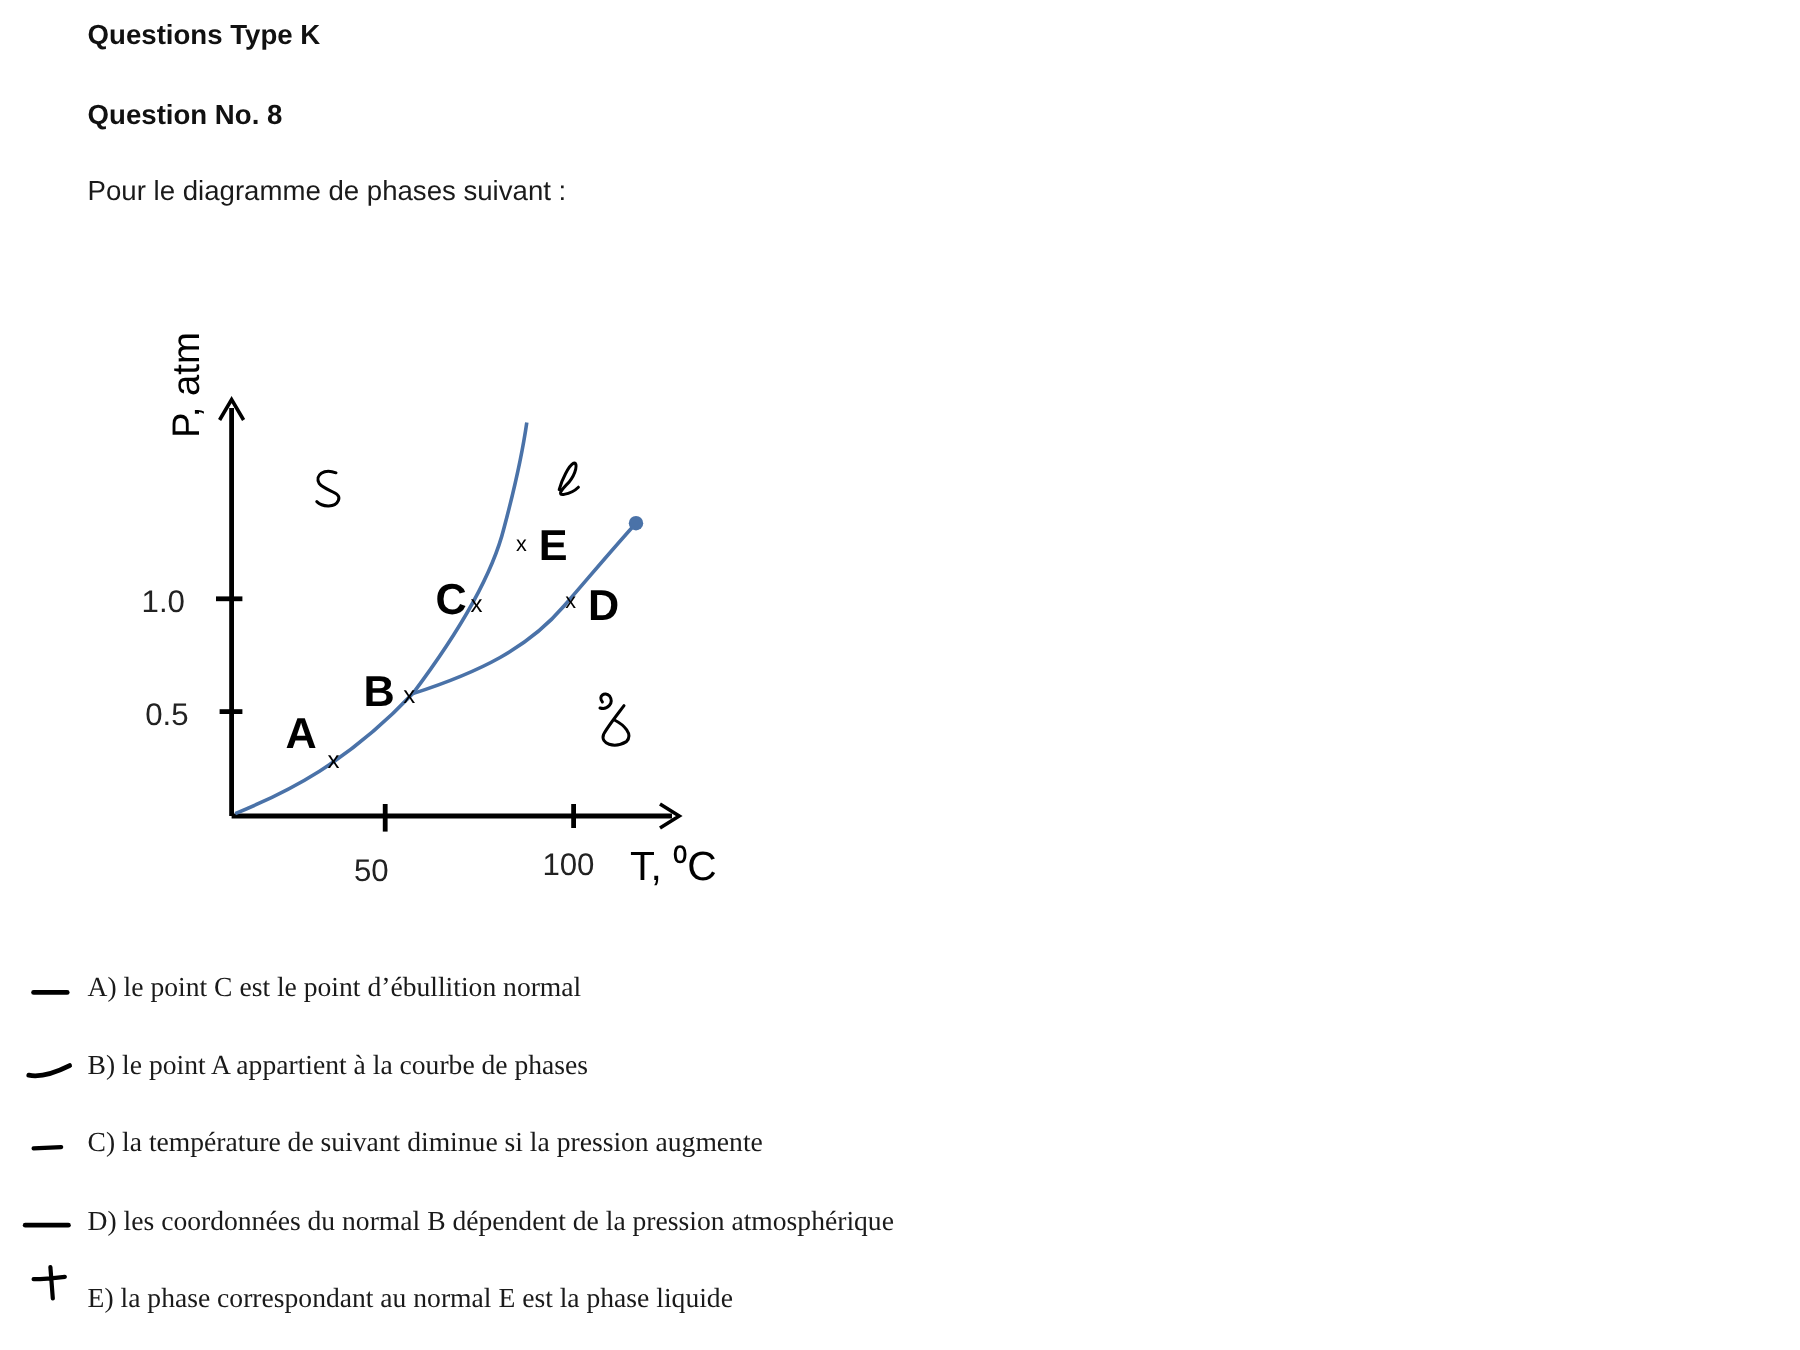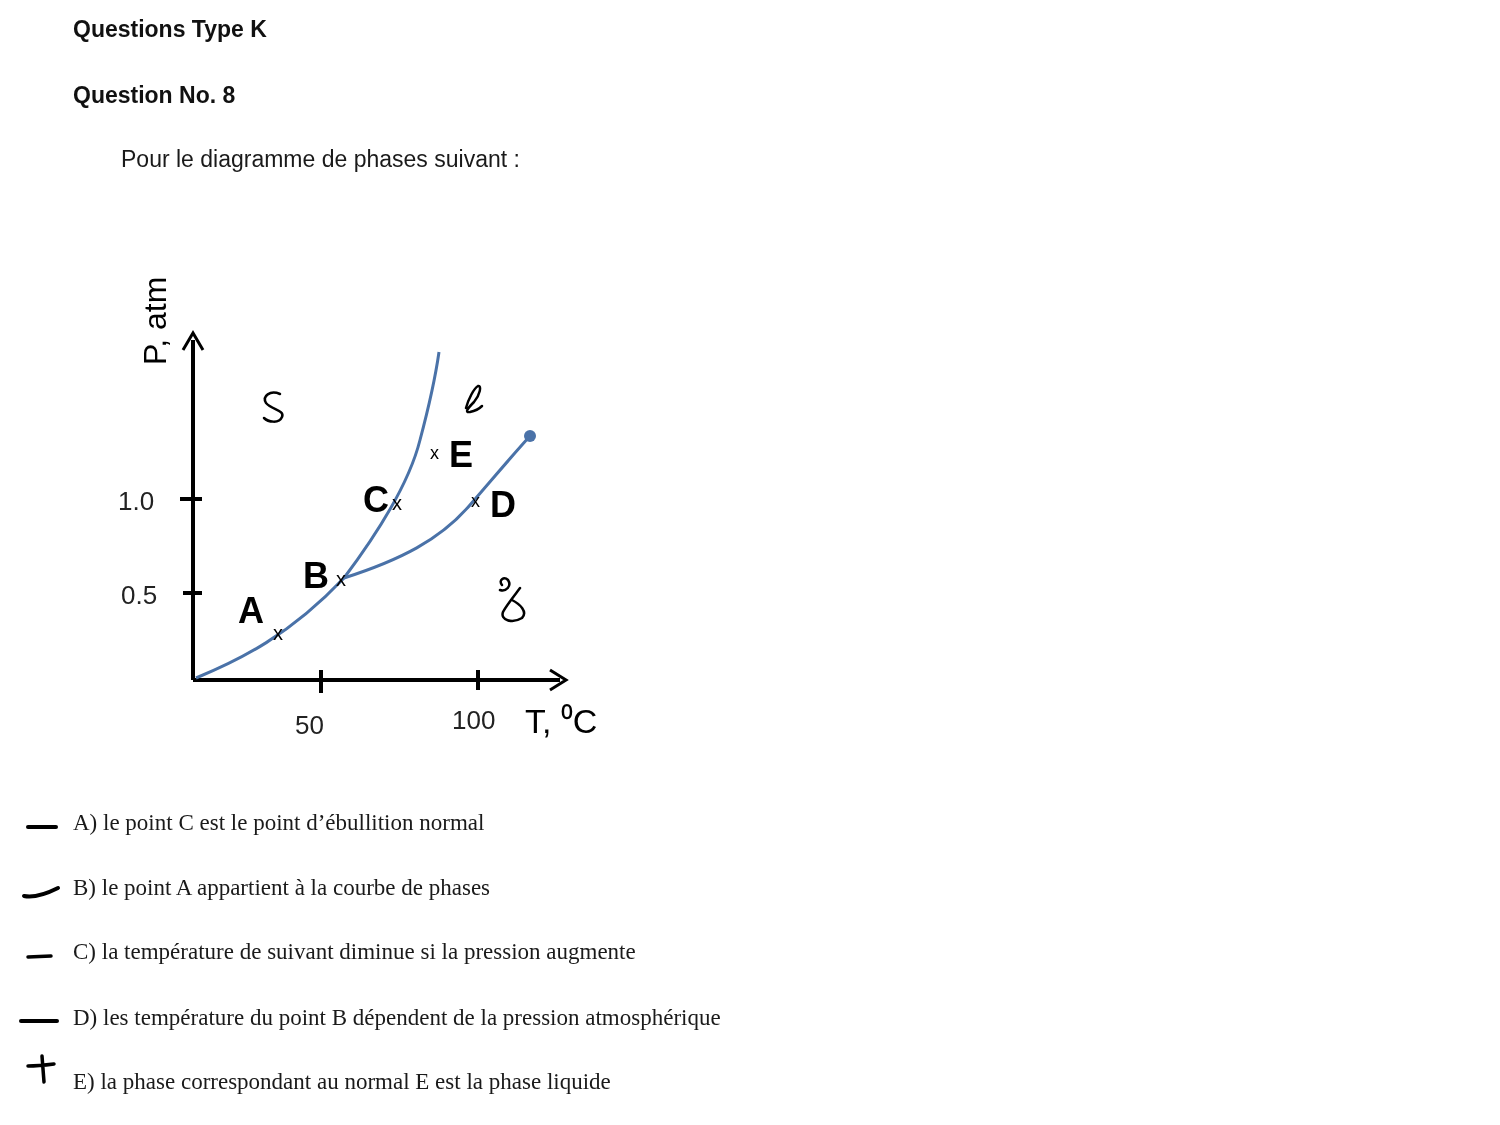--- a/index.html
+++ b/index.html
@@ -1,19 +1,19 @@
 <!DOCTYPE html>
 <html><head>
 <meta charset="utf-8">
 <style>
   html, body { margin:0; padding:0; background:#ffffff; }
   body { width:1500px; height:1125px; position:relative; overflow:hidden;
          font-family:"Liberation Sans", sans-serif; color:#111; }
   .h { position:absolute; left:73px; font-weight:bold; font-size:23px; }
-  .p { position:absolute; left:73px; font-size:23px; color:#1a1a1a;margin-left:48px; }
+  .p { position:absolute; left:73px; font-size:23px; color:#1a1a1a; }
   #title1 { top:16px; }
   #title2 { top:82px; }
   #intro { top:146px; font-weight:normal; }
   svg.diagram { position:absolute; left:0; top:0; }
   .opt { position:absolute; left:73px; font-size:23px; color:#1a1a1a; white-space:nowrap;font-family:Liberation Serif, serif; }
   .mark { position:absolute; }
 </style>
 </head>
 <body>
 
@@ -84,21 +84,21 @@
   <div>
     <svg class="mark" style="left:25px;top:950px" width="30" height="14">
         <line x1="3" y1="7" x2="26" y2="6" stroke="#000" stroke-width="3.5" stroke-linecap="round"></line>
       </svg>
     <div class="opt" style="top:939px">C) la température de suivant diminue si la pression augmente</div>
   </div>
   <div>
     <svg class="mark" style="left:18px;top:1014px" width="42" height="14">
         <line x1="3" y1="7" x2="39" y2="7" stroke="#000" stroke-width="4" stroke-linecap="round"></line>
       </svg>
-    <div class="opt" style="top:1005px">D) les température du point B dépendent de la pression atmosphérique</div>
+    <div class="opt" style="top:1005px">D) les coordonnées du normal B dépendent de la pression atmosphérique</div>
   </div>
   <div>
     <svg class="mark" style="left:24px;top:1052px" width="34" height="34">
         <path d="M4,14 C12,14 22,13 30,12 M18,4 L20,30" stroke="#000" stroke-width="3.5" fill="none" stroke-linecap="round"></path>
       </svg>
     <div class="opt" style="top:1069px">E) la phase correspondant au normal E est la phase liquide</div>
   </div>
 </div>
 
 </body></html>

